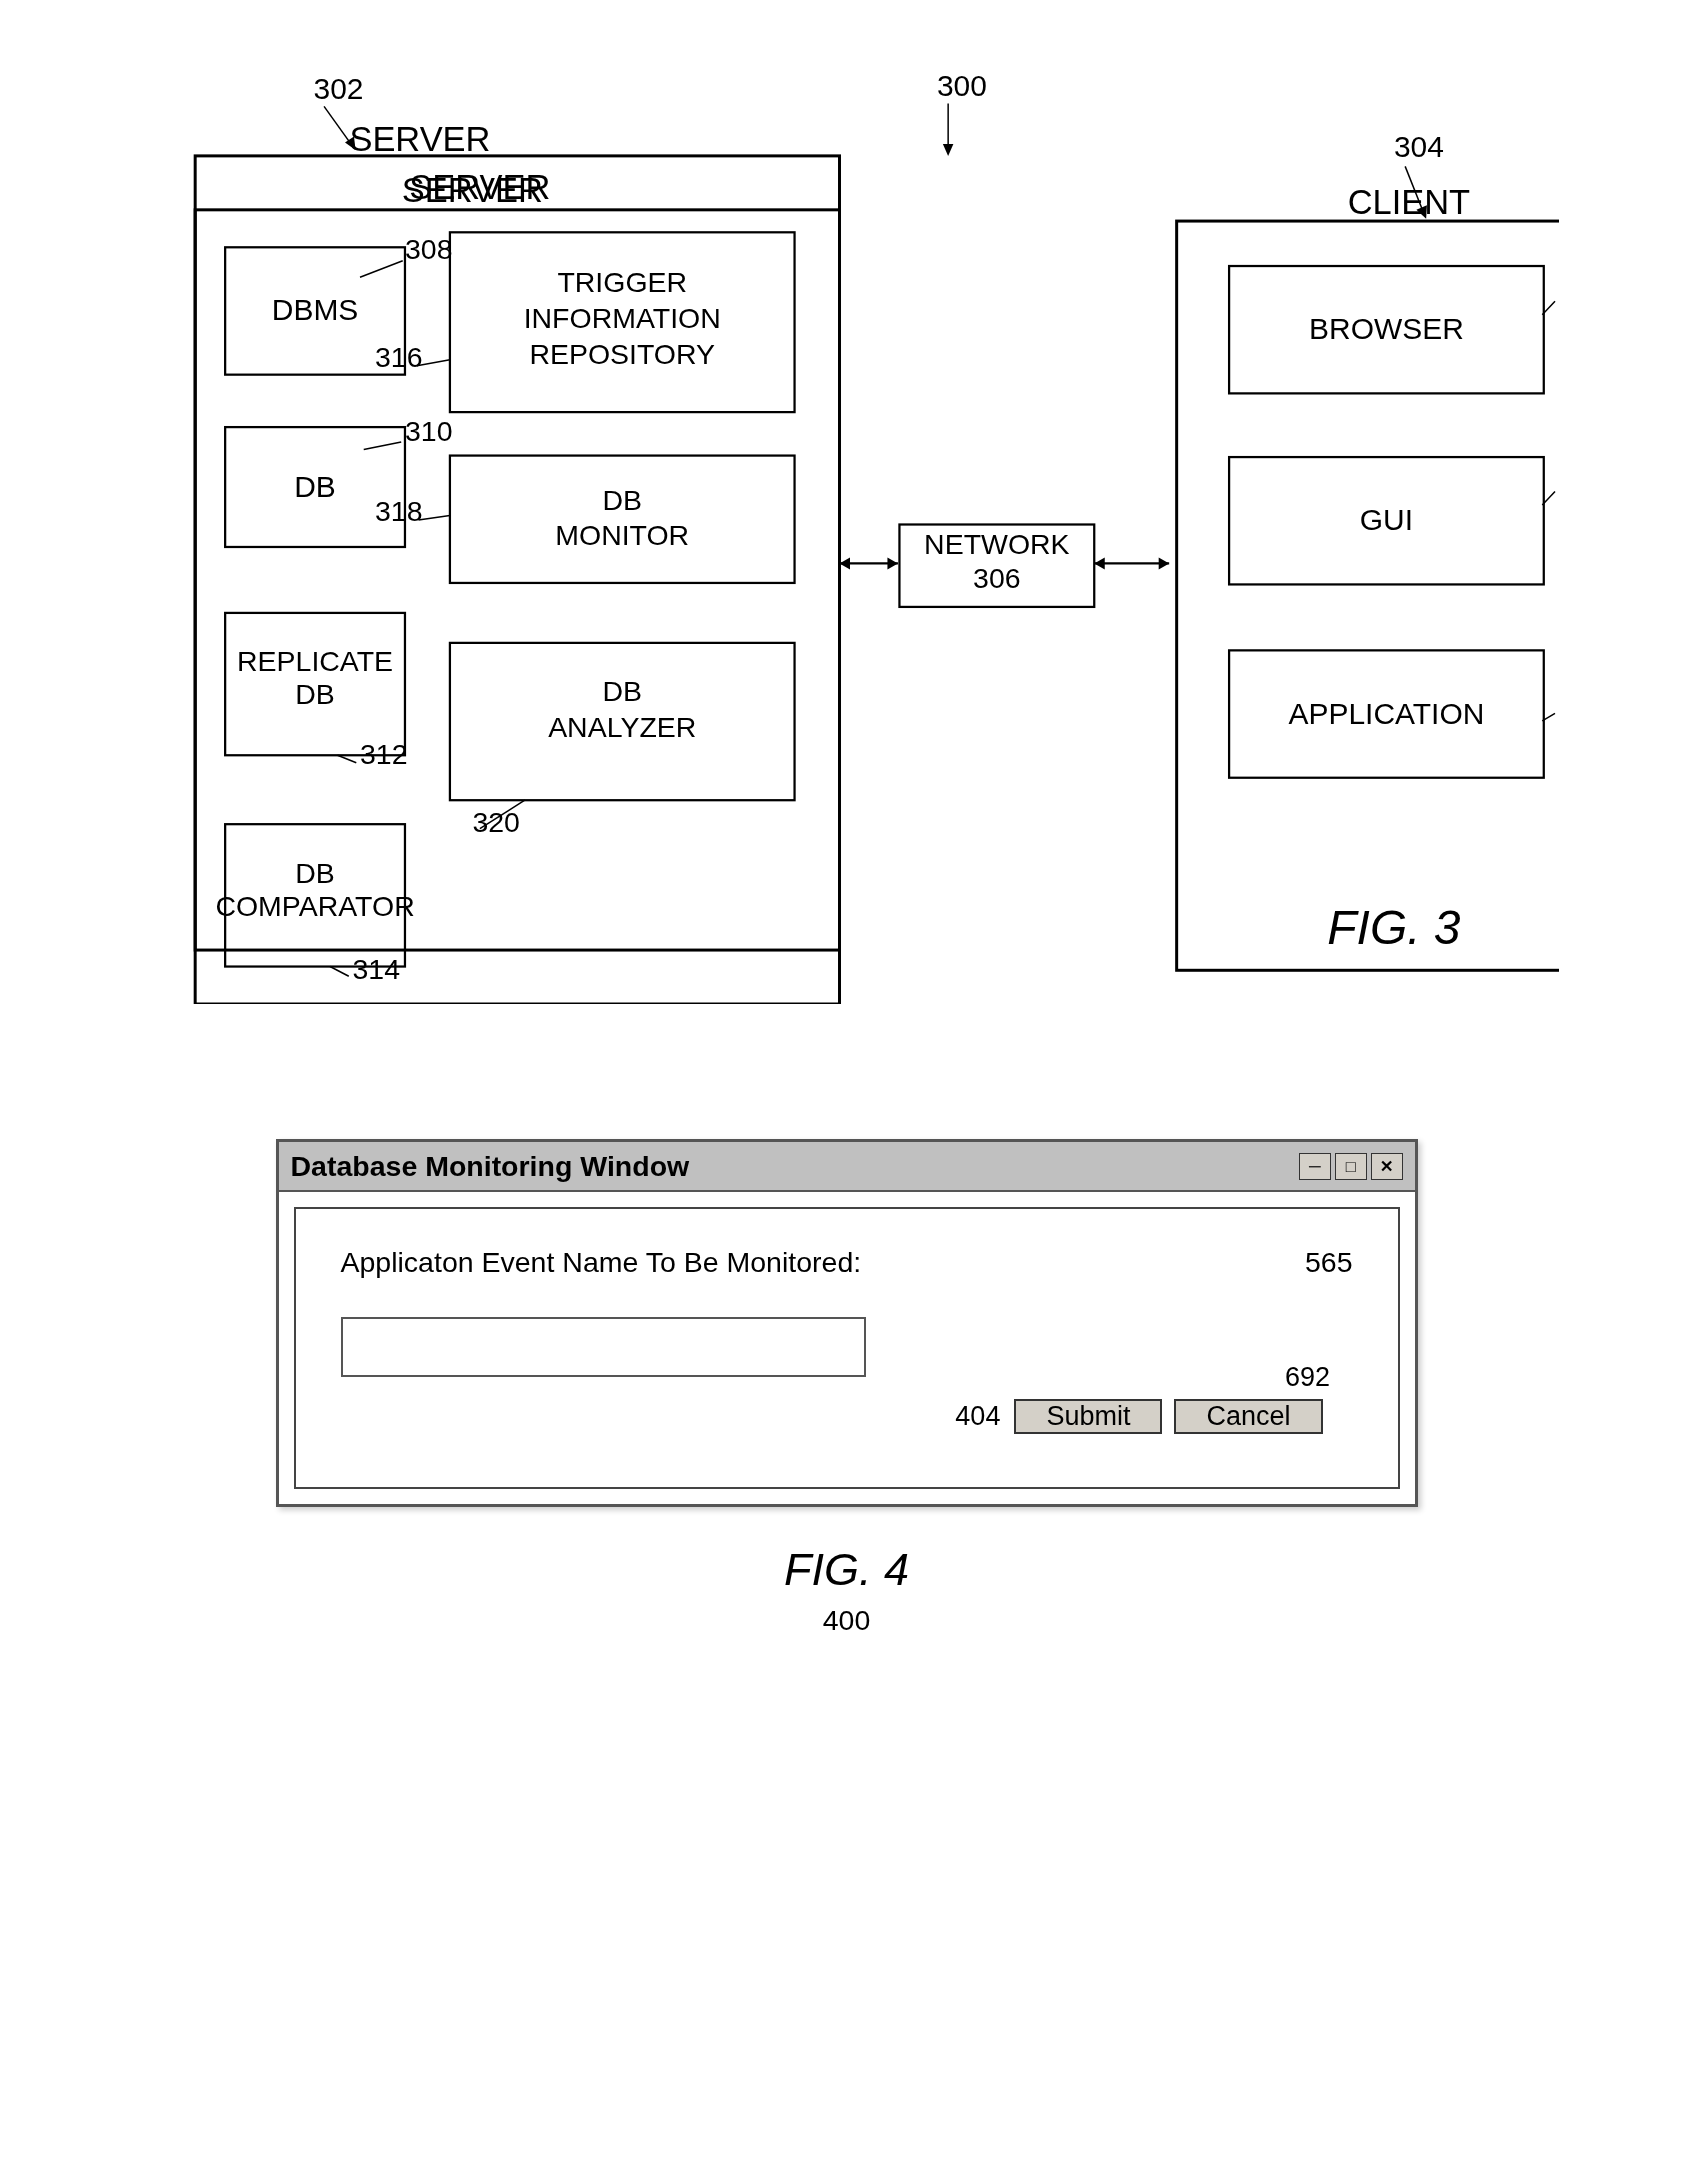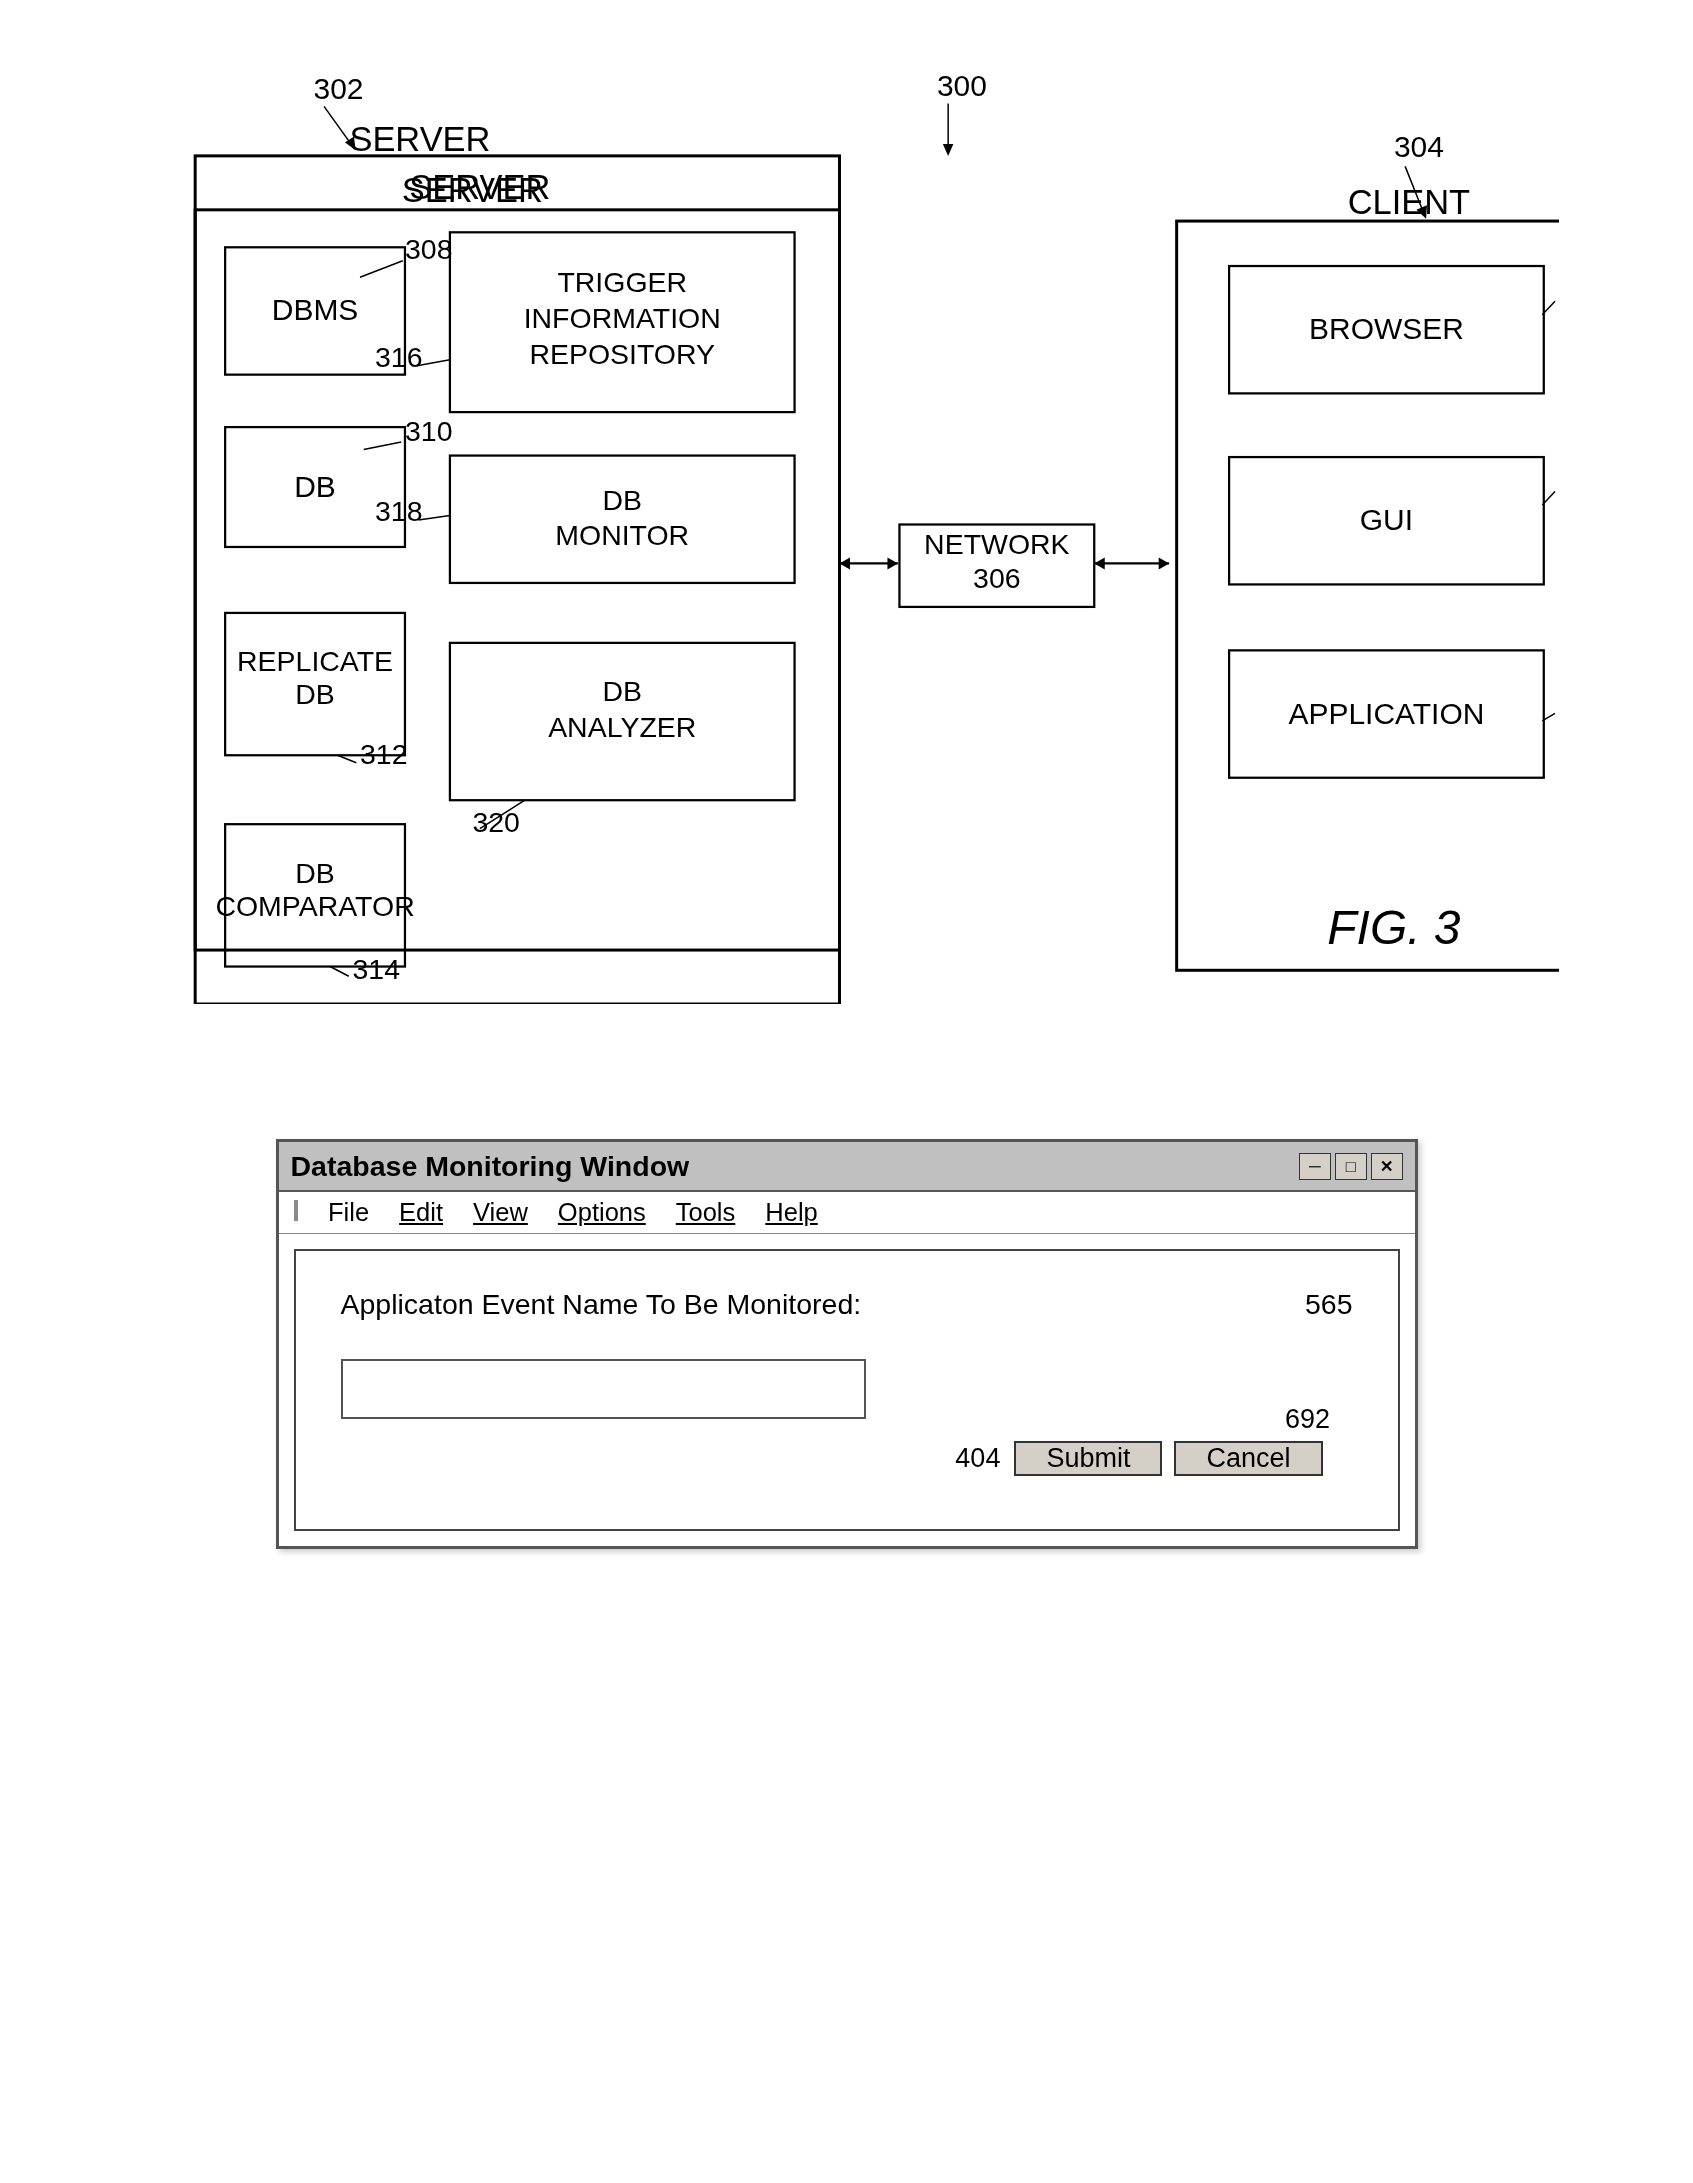--- a/index.html
+++ b/index.html
@@ -239,29 +239,20 @@
 
     <div class="title-bar">
       <span class="title-bar-text">Database Monitoring Window</span>
       <div class="window-controls">
         <div class="win-btn">─</div>
         <div class="win-btn">□</div>
         <div class="win-btn" style="font-weight:bold;">✕</div>
       </div>
     </div>
 
-    <div class="menu-bar">
-      <span style="width:4.5px;display:inline-block;background:#888;height:21px;margin-top:1.5px;"></span>
-      <span class="menu-item no-underline">File</span>
-      <span class="menu-item">Edit</span>
-      <span class="menu-item">View</span>
-      <span class="menu-item">Options</span>
-      <span class="menu-item">Tools</span>
-      <span class="menu-item">Help</span>
-    </div>
 
     <div class="window-inner">
 
       <div style="position:relative; margin-bottom:7.5px;">
         <div style="display:flex; align-items:flex-start; justify-content:space-between; margin-bottom:15px;">
           <span class="form-label">Applicaton Event Name To Be Monitored:</span>
           <span style="font-size:28.5px; margin-left:15px;">565</span>
         </div>
 
         <input class="form-input" type="text" style="">
@@ -274,15 +265,21 @@
           <div style="position:relative;">
             <div class="form-button">Cancel</div>
             <span style="position:absolute; top:-37px; right:-7.5px; font-size:27px;">692</span>
           </div>
         </div>
       </div>
 
     </div>
   </div>
 
+  <div style="display:flex; flex-direction:column; align-items:center; margin-top:15px;">
+    <div style="display:flex; align-items:flex-start; gap:15px;">
+      <div class="fig4-label">FIG. 4</div>
+    </div>
+    <div style="font-size:28.5px; margin-top:7.5px;">400</div>
+  </div>
 
 </div>
 
 
 </body></html>

